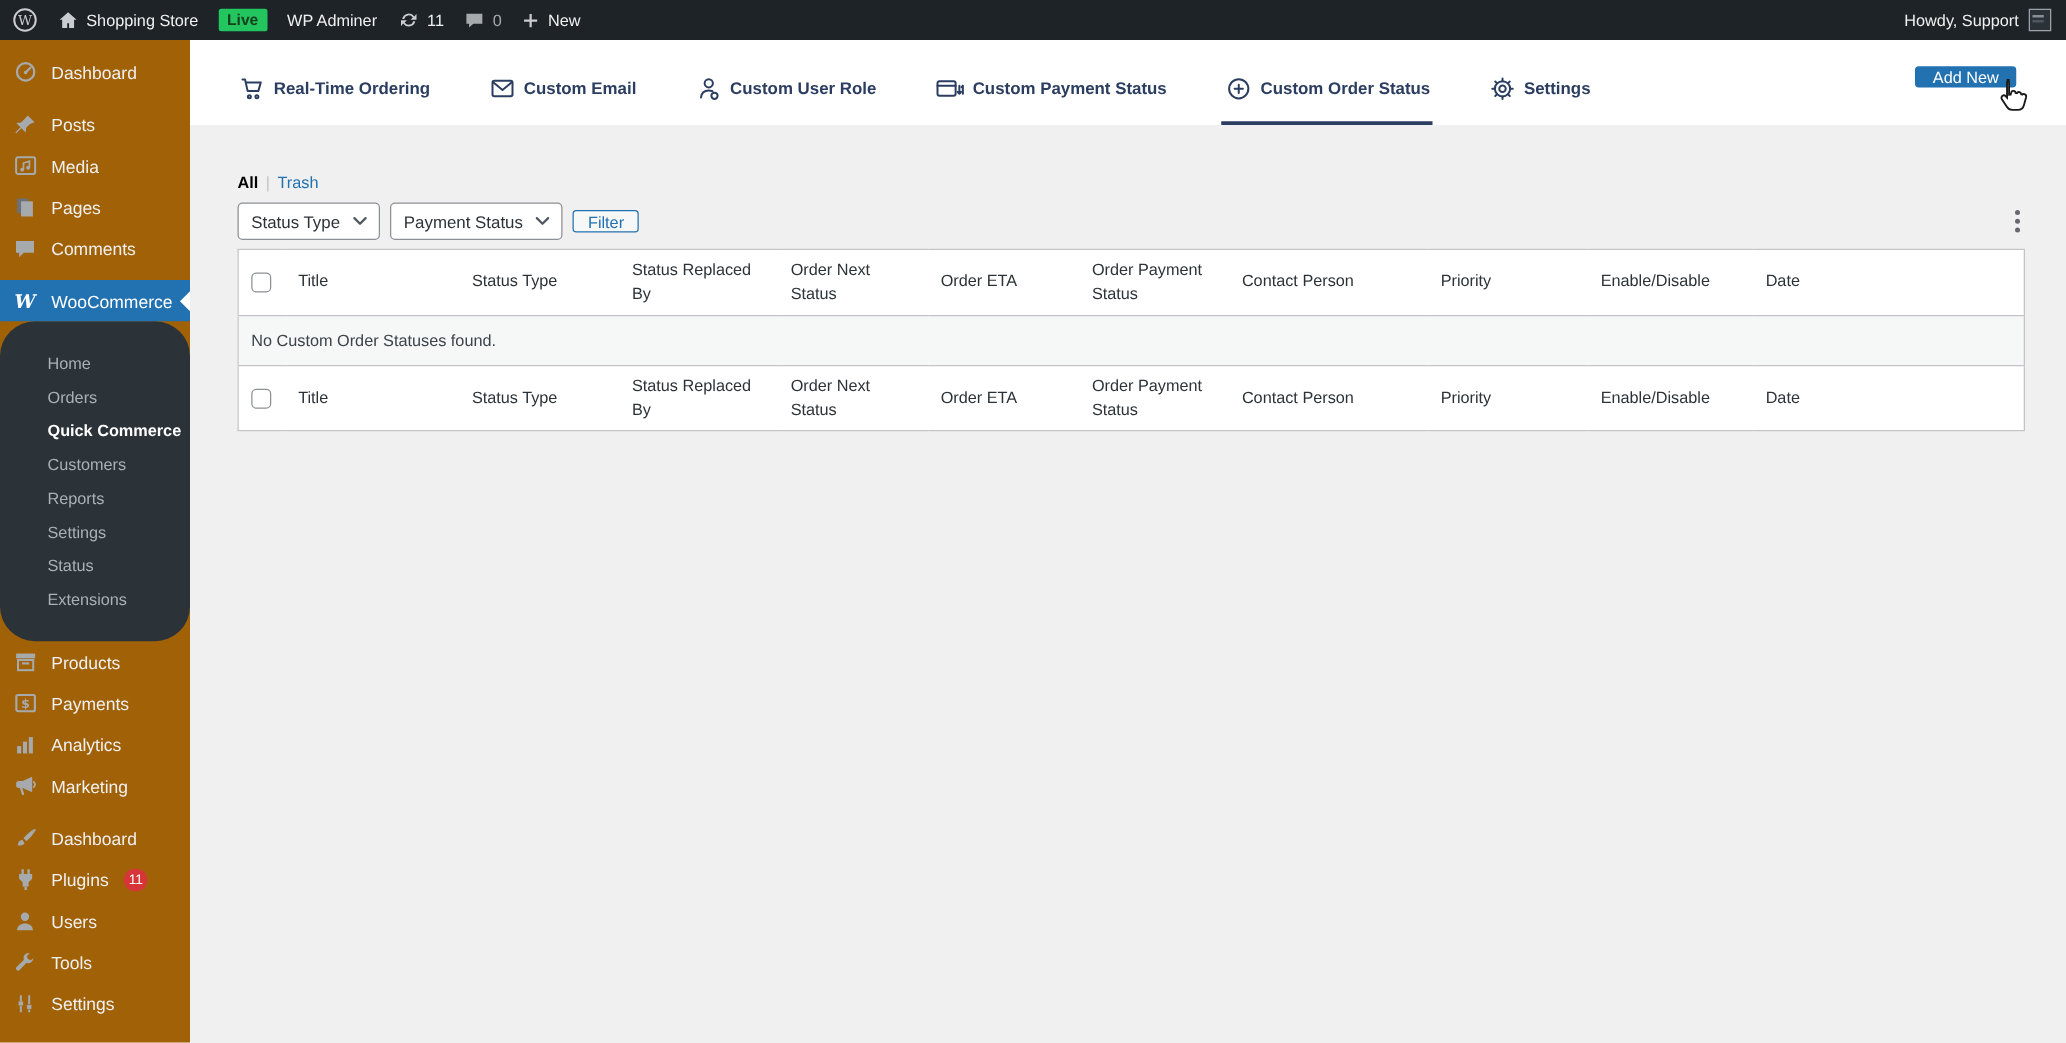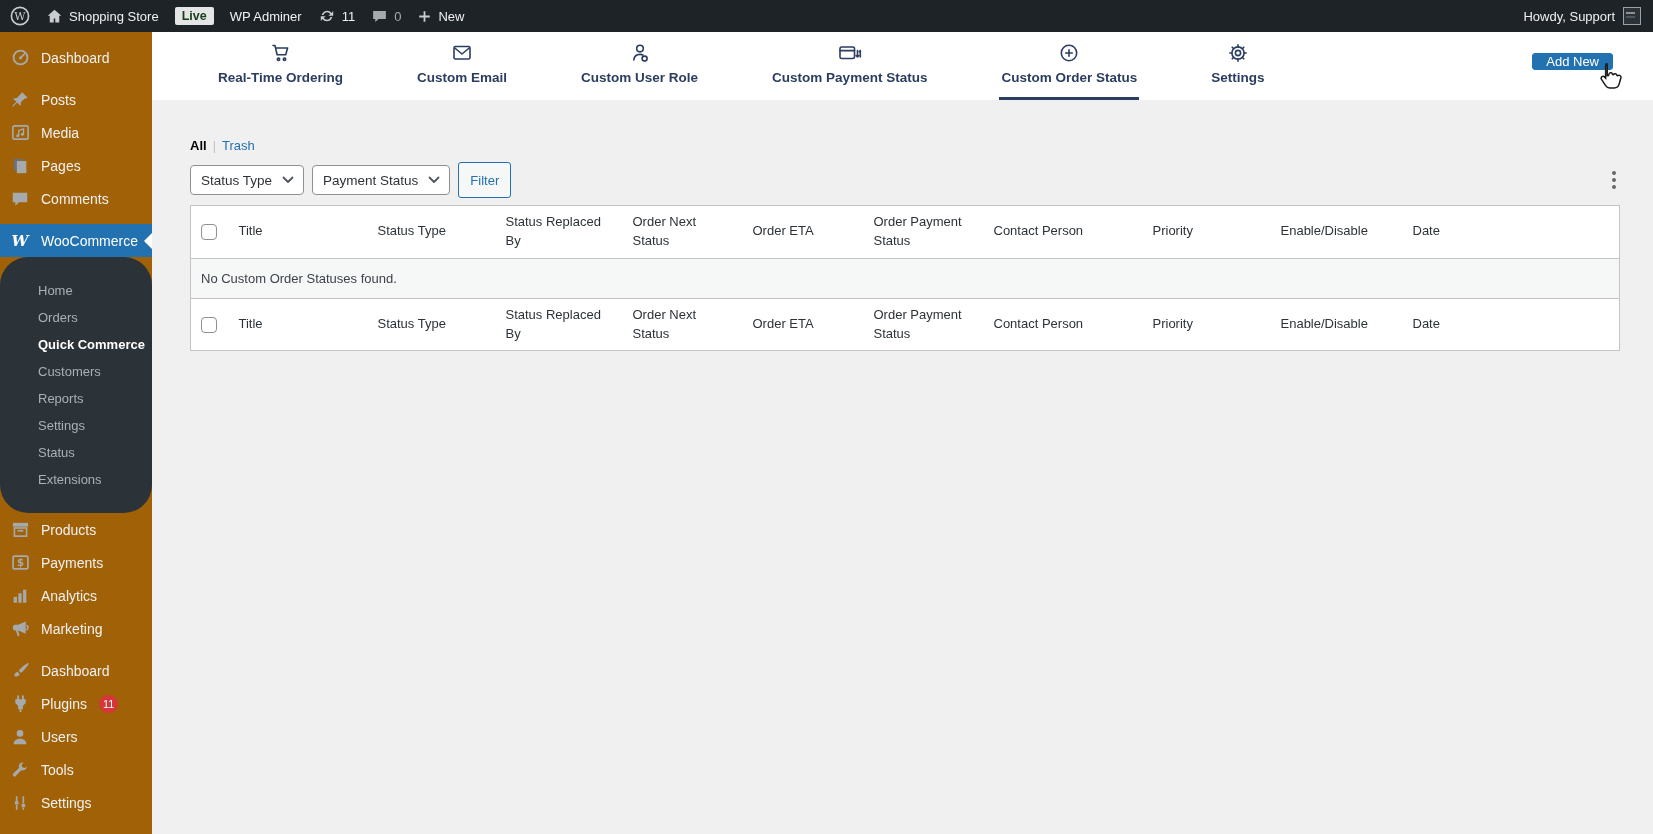--- a/index.html
+++ b/index.html
@@ -13,21 +13,21 @@
   
   .admin-bar {
     position:absolute; top:0; left:0; width:1653px; height:32px;
     background:#1d2327; color:#f0f0f1; display:flex; align-items:center;
     font-size:13px; z-index:40; padding:0 12px 0 10px;
   }
   .ab-left { display:flex; align-items:center; gap:16px; }
   .ab-item { display:flex; align-items:center; gap:6px; cursor:pointer; white-space:nowrap; }
   .ab-item svg { display:block; }
   .live-badge {
-    background:#e5e5e5; color:#17401f; font-weight:bold;
+    background:#22c55e; color:#17401f; font-weight:bold;
     padding:2px 7px; border-radius:2px; font-size:12.5px;
   }
   .muted { color:#a7aaad; }
   .ab-right { margin-left:auto; display:flex; align-items:center; gap:8px;text-align:center; }
   .avatar {
     width:18px; height:18px; background:#2c3338; border:1px solid #9ca2a7;
     display:inline-block; position:relative;
   }
   .avatar::after {
     content:""; position:absolute; left:2px; top:4px; width:9px; height:2px; background:#8c8f94;
@@ -66,23 +66,23 @@
   }
 
   
   .main { position:absolute; top:32px; left:152px; width:1501px; height:802px; }
   .page-header {
     background:#fff; height:68px; position:relative;
     display:flex; align-items:stretch; padding-left:38px;
   }
   .tabs { display:flex; gap:46px; }
   .tab {
-    display:flex; flex-direction:column; align-items:center; justify-content:flex-start;
+    display:flex; flex-direction:row; align-items:center; justify-content:flex-start;
     gap:5px; padding-top:9px; position:relative; cursor:pointer;
-    color:#2b3d60; font-size:13.5px; font-weight:bold; white-space:nowrap;margin-left:28px;
+    color:#2b3d60; font-size:13.5px; font-weight:bold; white-space:nowrap;
   }
   .tab svg { display:block; }
   .tab.active::after {
     content:""; position:absolute; bottom:0; left:-2px; right:-2px; height:3px; background:#2b3d60;
   }
   .add-new-btn {
     position:absolute; right:40px; top:21px; height:17px;
     background:#2271b1; color:#fff; border:1px solid #2271b1; border-radius:3px;
     font-size:13px; padding:0 13px; cursor:pointer; font-family:inherit;
   }
@@ -93,21 +93,21 @@
   .views .sep { color:#c3c4c7; }
   .views .trash { color:#2271b1; cursor:pointer; }
 
   .filter-row { margin-top:9px; display:flex; gap:8px; align-items:center; }
   .select-box {
     height:30px; background:#fff; border:1px solid #8c8f94; border-radius:4px;
     display:flex; align-items:center; gap:10px; padding:0 9px 0 10px;
     font-size:13.5px; color:#2c3338; cursor:pointer; white-space:nowrap;
   }
   .filter-btn {
-    height:36px; background:#f6f7f7; border:1px solid #2271b1; border-radius:3px;
+    height:18px; background:#f6f7f7; border:1px solid #2271b1; border-radius:3px;
     color:#2271b1; font-size:13px; padding:0 11px; cursor:pointer; font-family:inherit;
   }
   .kebab {
     margin-left:auto; display:flex; flex-direction:column; gap:3px;
     padding:4px; cursor:pointer; align-self:center;
   }
   .kebab i { width:4px; height:4px; border-radius:50%; background:#646970; }
 
   table.list-table {
     width:1430px; margin-top:7px; border-collapse:collapse;

